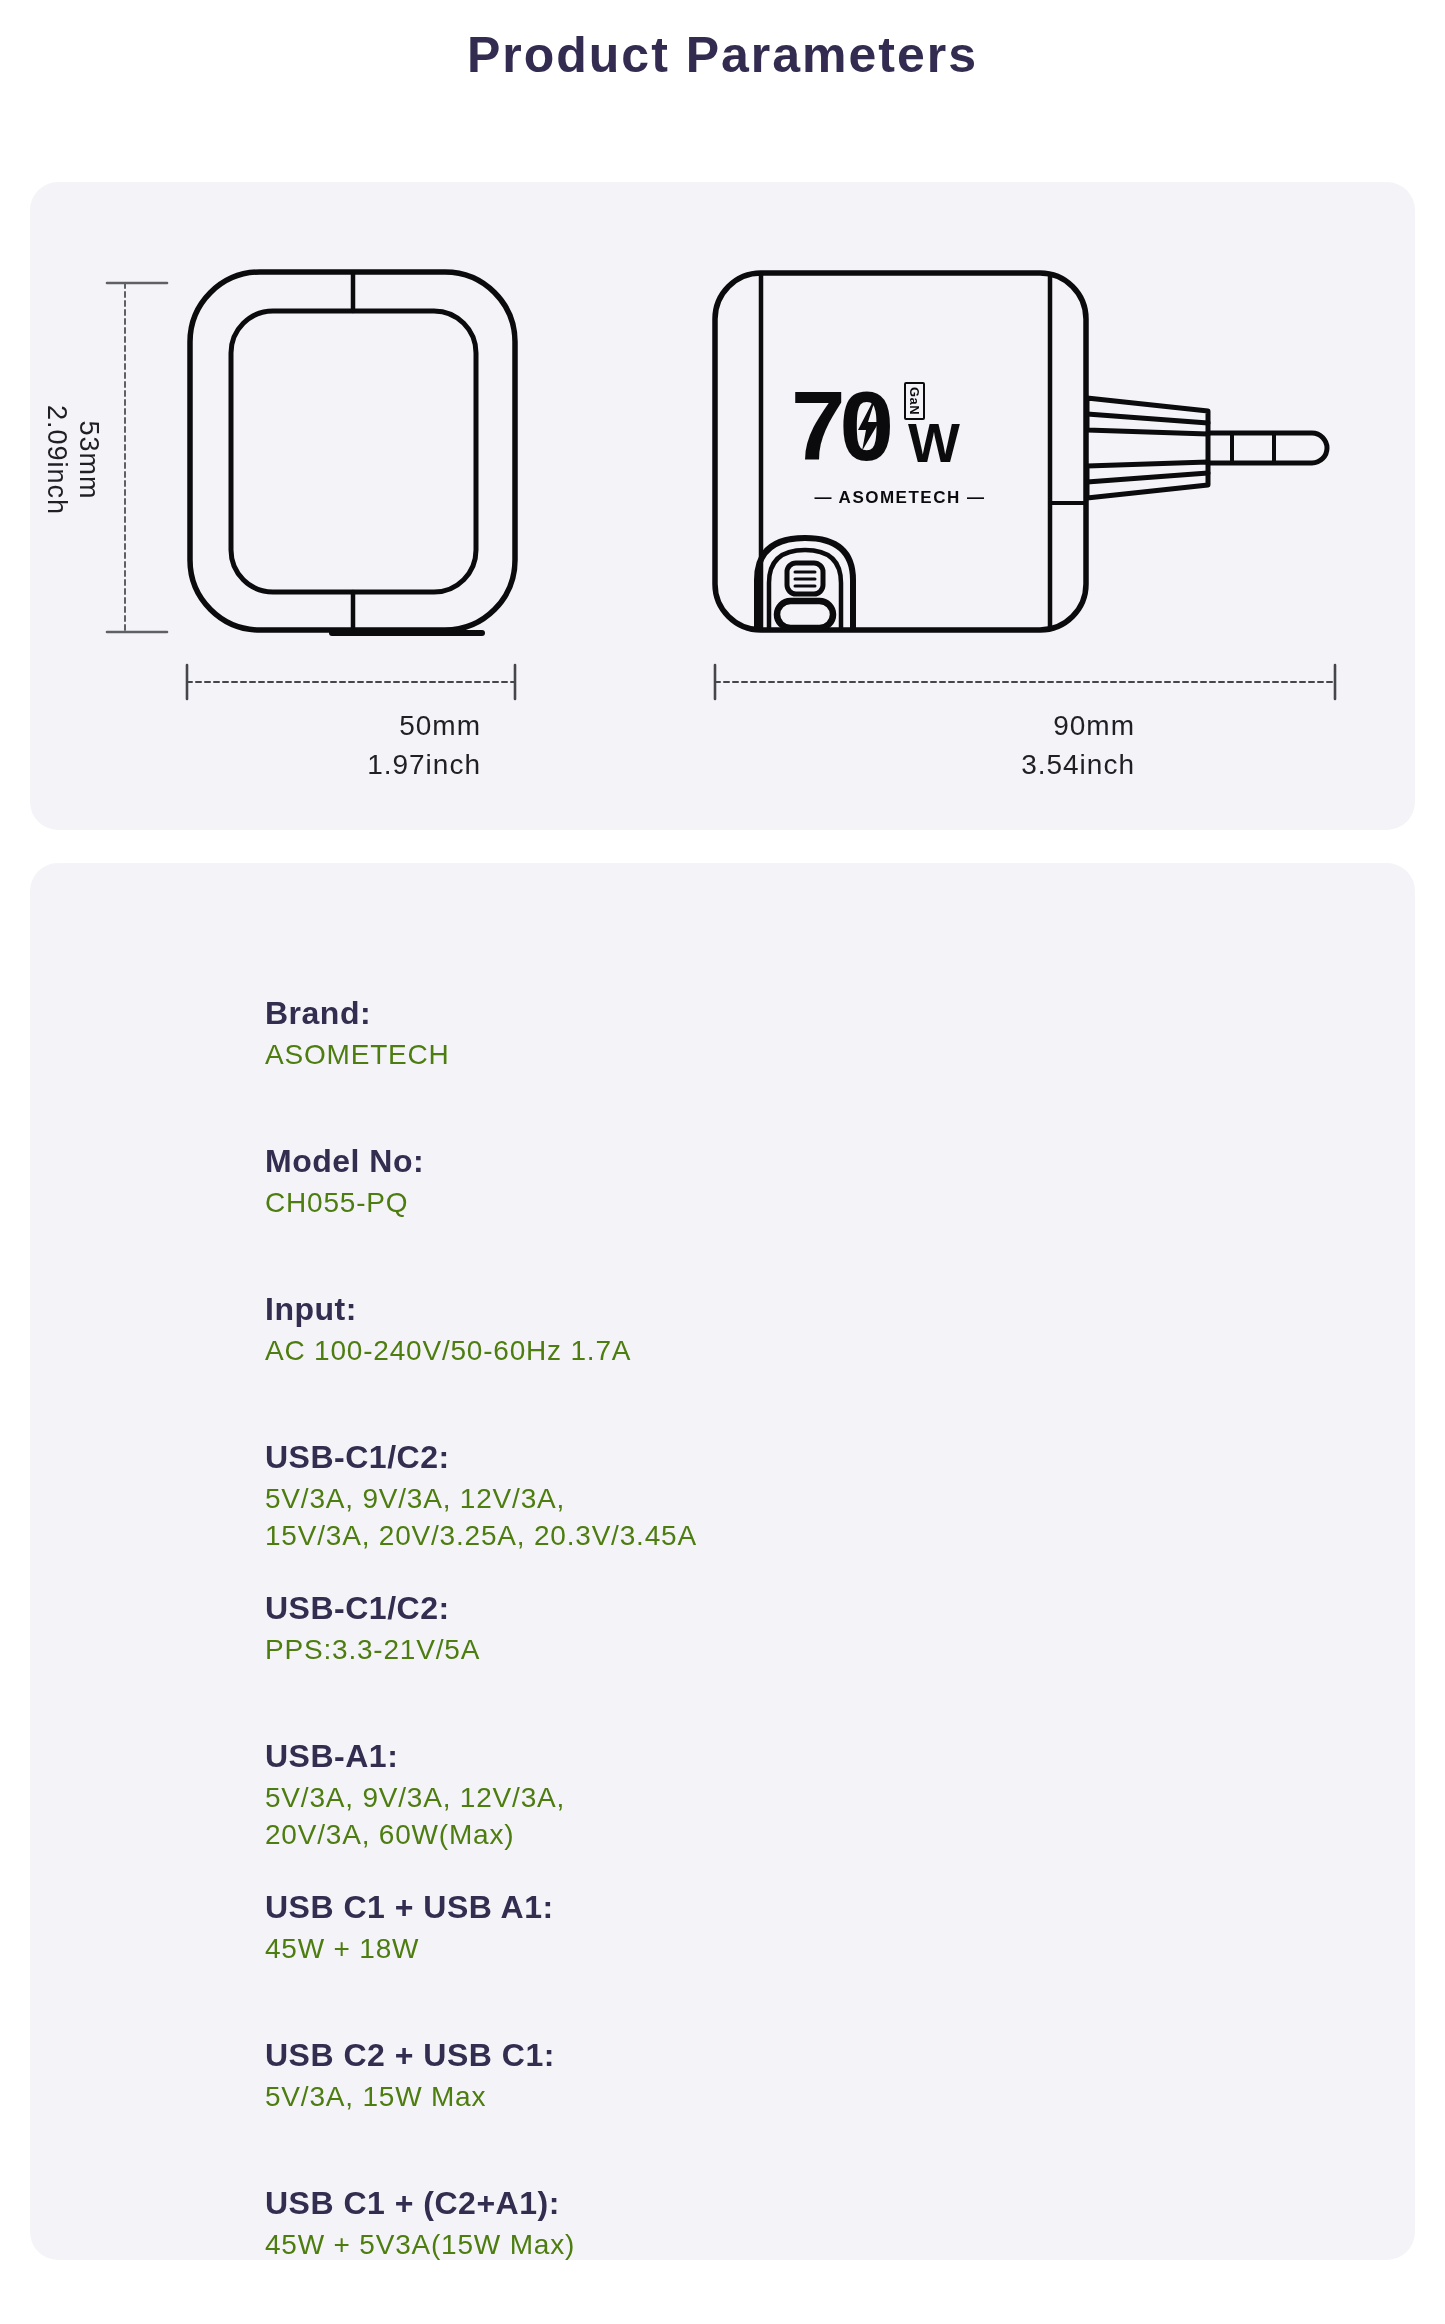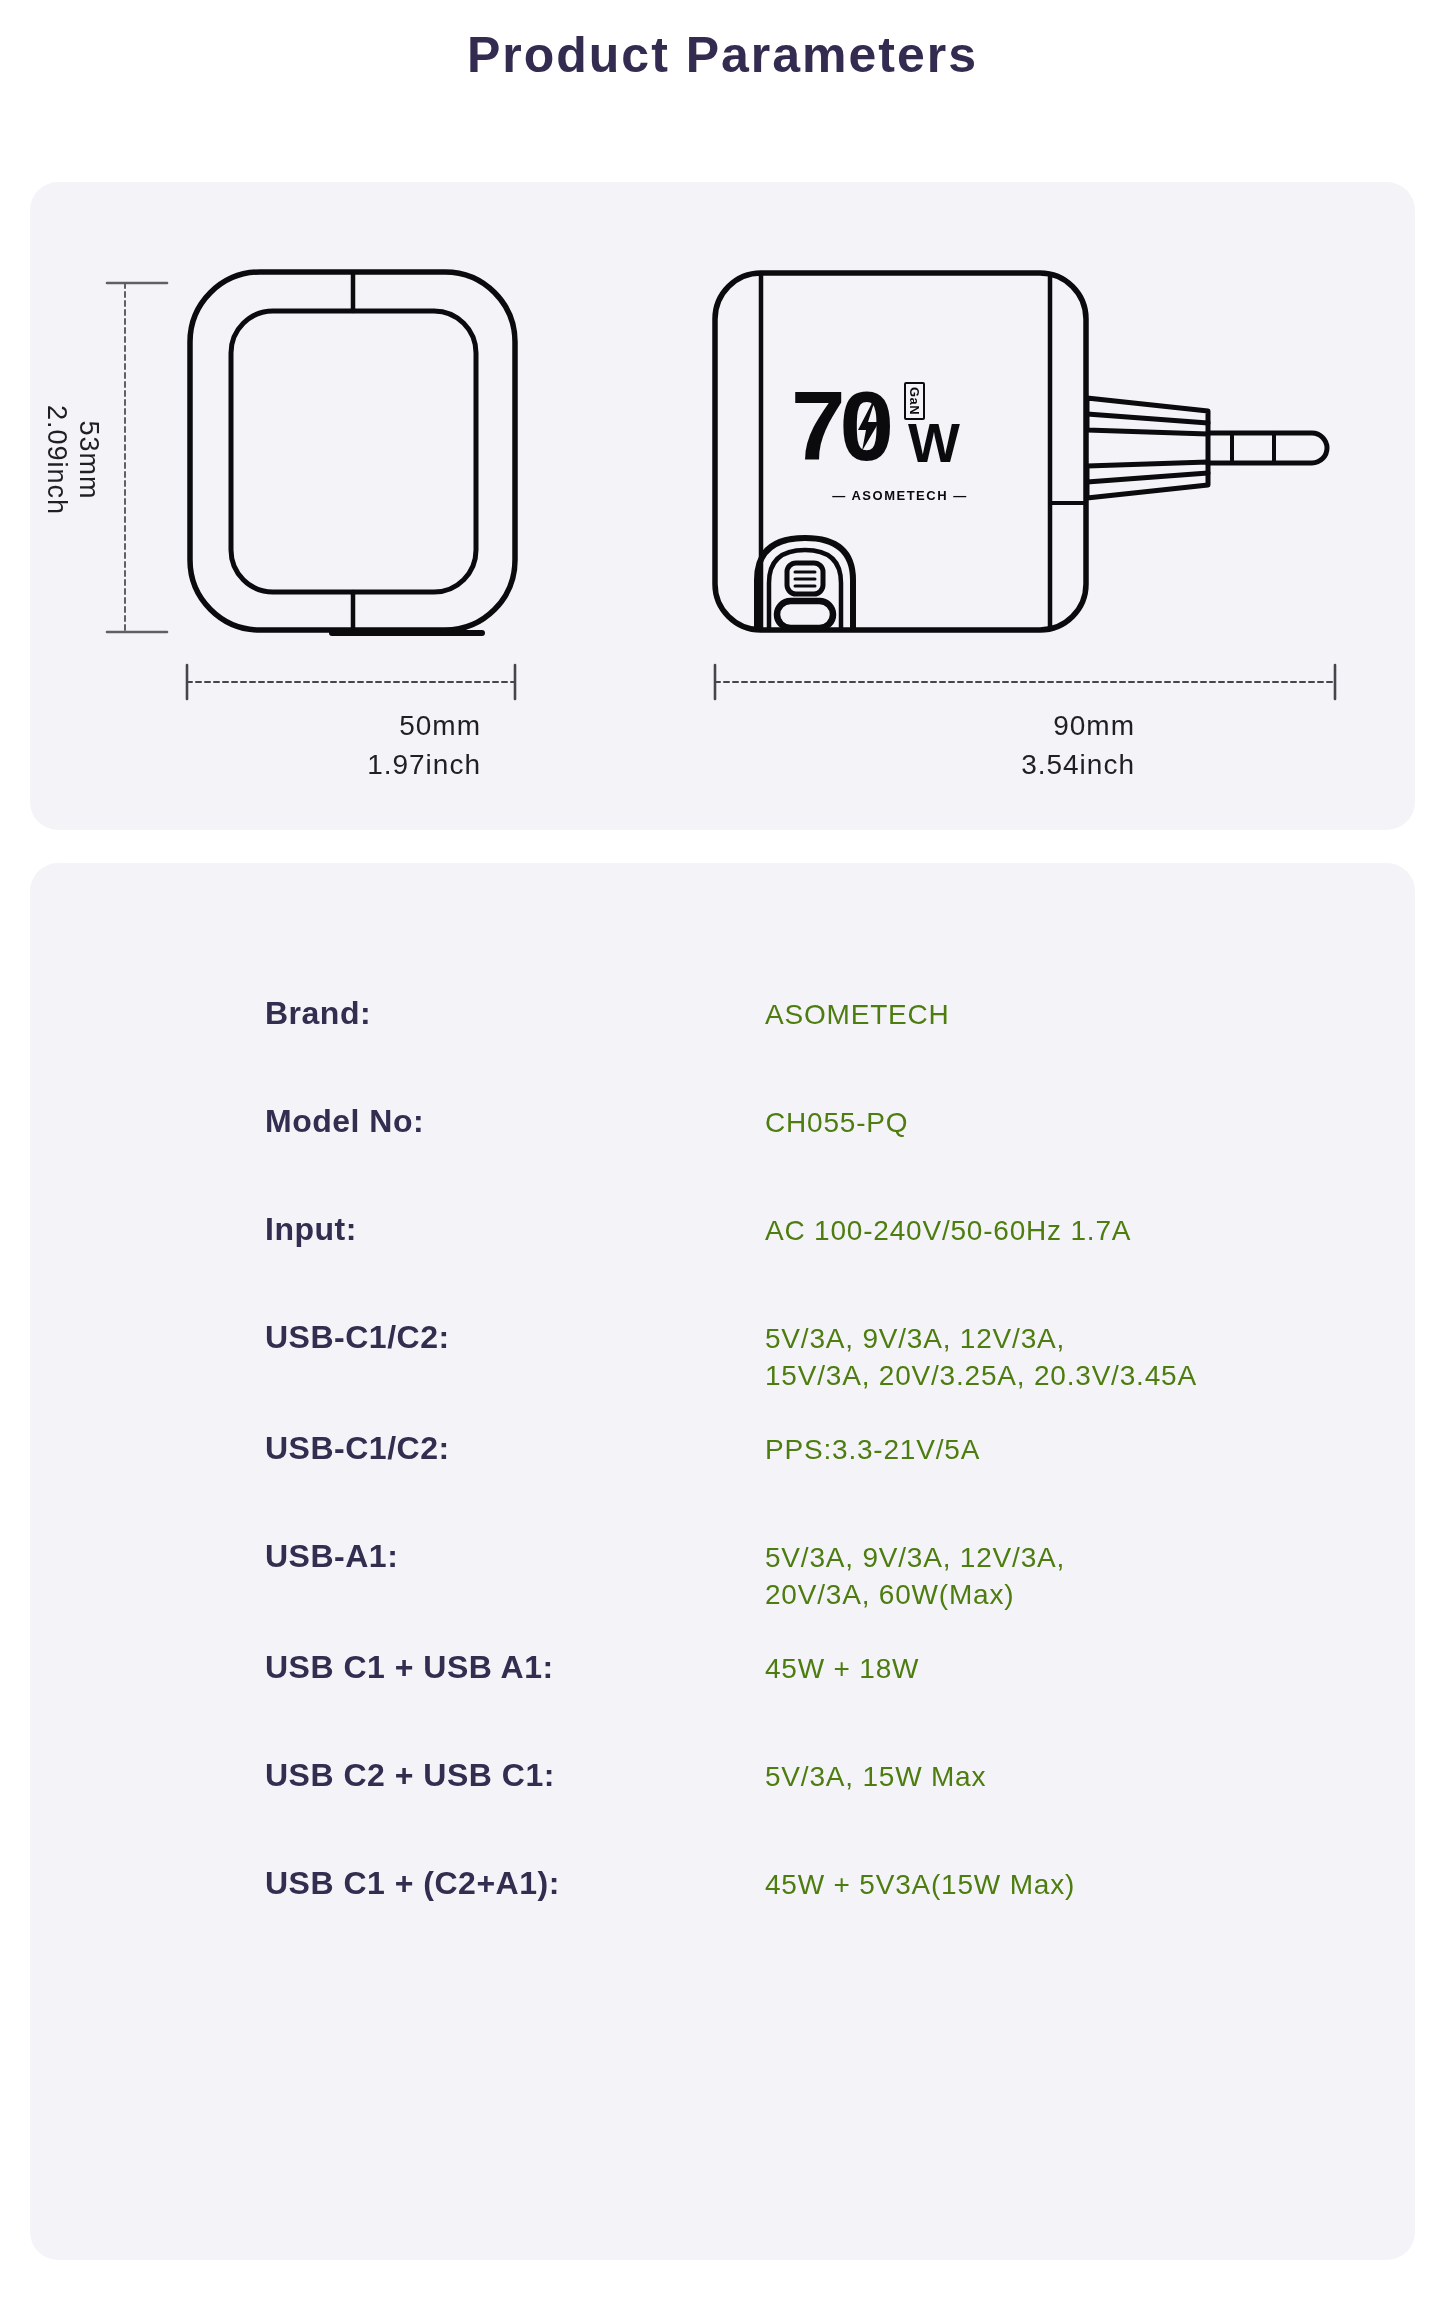--- a/index.html
+++ b/index.html
@@ -34,23 +34,23 @@
   .logo { position:absolute; left:745px; top:200px; width:250px; height:132px; color:#0b0b0e; }
   .logo-num { position:absolute; left:16px; top:0; font-size:98px; line-height:88px; font-weight:bold; letter-spacing:-6px; }
   .logo-bolt { position:absolute; left:80px; top:21px; }
   .gan-box {
     position:absolute; left:129px; top:0px; border:2.5px solid #0b0b0e; border-radius:2px;
     padding:3px 1px; font-size:13px; font-weight:bold;
     writing-mode:vertical-rl; text-orientation:sideways; letter-spacing:0.5px;
   }
   .logo-w { position:absolute; left:133px; top:34px; font-size:55px; line-height:55px; font-weight:bold; }
   .logo-brand { position:absolute; left:0; top:106px; width:100%; text-align:center;
-    font-size:13px; font-weight:bold; letter-spacing:1.5px; }
-
-  .spec-row { display:flex; align-items:flex-start; margin-bottom:68px; }
+    font-size:17px; font-weight:bold; letter-spacing:1.5px; }
+
+  .spec-row { display:flex; align-items:flex-start; margin-bottom:68px;flex-direction:column; }
   .spec-row.multiline { margin-bottom:34px; }
   .spec-label {
     width:500px; flex-shrink:0; font-size:32px; font-weight:bold;
     color:#332d50; letter-spacing:0.5px; line-height:40px;
   }
   .spec-value { font-size:28px; color:#4d7c0f; letter-spacing:0.8px; line-height:37px; padding-top:3px; }
 </style>
 </head>
 <body>
 

